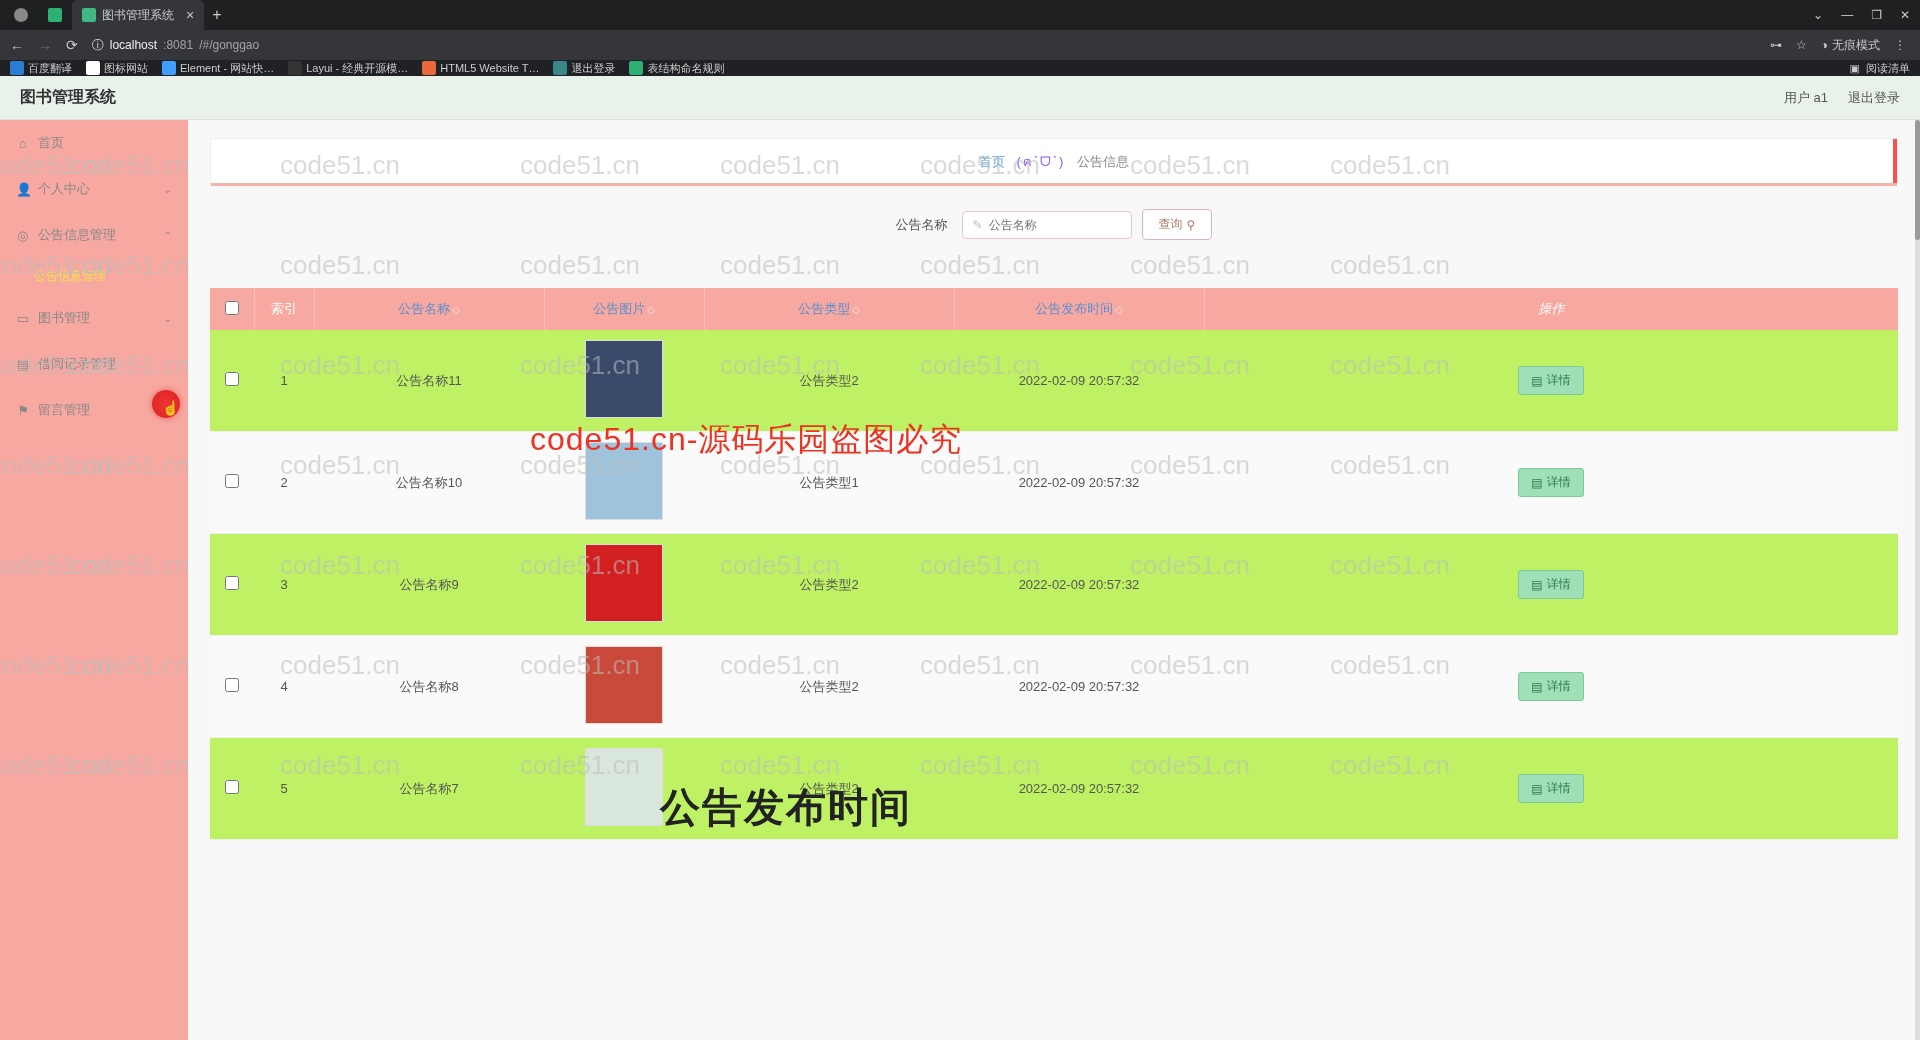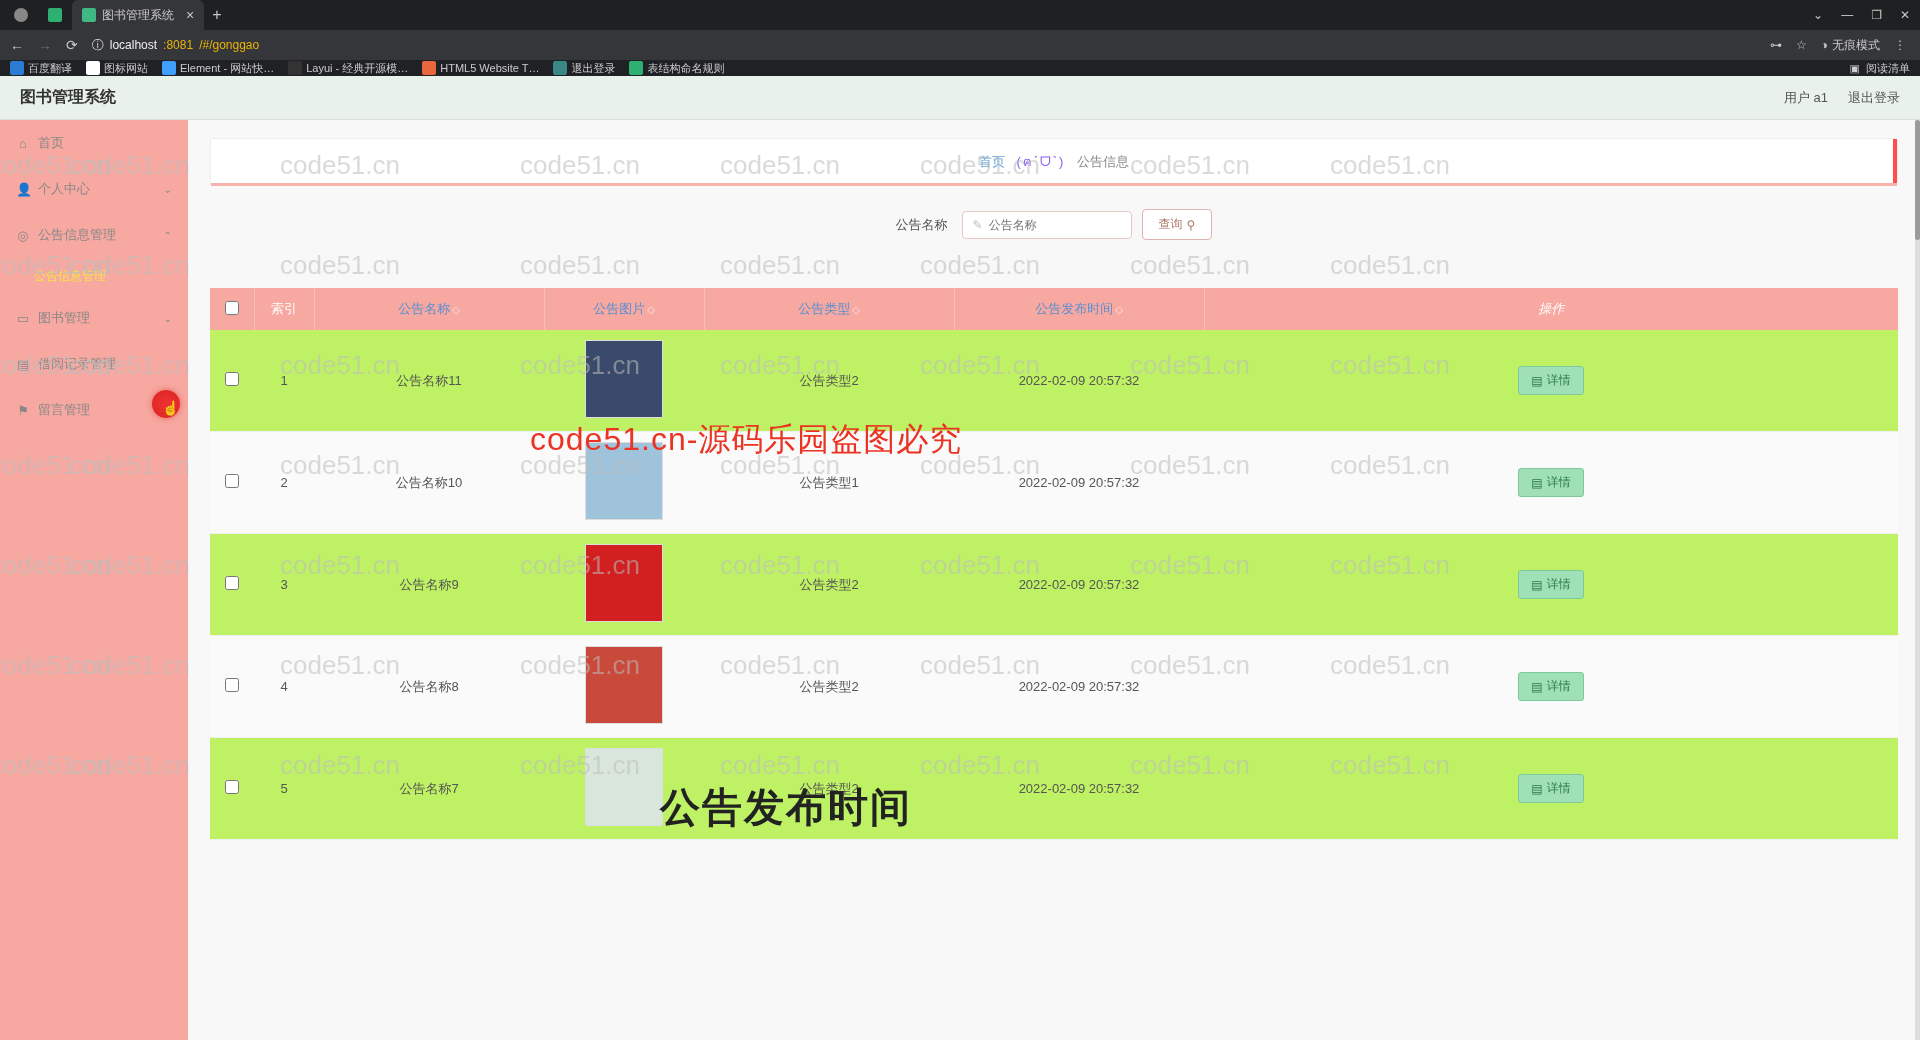--- a/index.html
+++ b/index.html
@@ -11,21 +11,21 @@
 .chrome-tab { height:30px; display:flex; align-items:center; padding:0 10px; gap:6px; }
 .chrome-tab.active { background:#35363a; border-radius:6px 6px 0 0; }
 .tab-close { margin-left:6px; font-size:14px; cursor:pointer; }
 .tab-add { padding:0 8px; font-size:16px; cursor:pointer; }
 .chrome-window-controls { margin-left:auto; display:flex; gap:18px; padding-right:10px; font-size:12px; }
 .chrome-window-controls span { cursor:pointer; }
 .addr-row { height:30px; display:flex; align-items:center; background:#35363a; padding:0 6px; gap:10px; }
 .nav-icons { display:flex; gap:14px; font-size:14px; padding:0 4px; }
 .addr-bar { flex:0 0 auto; display:flex; align-items:center; gap:6px; color:#ddd; }
 .addr-bar .host { color:#eee;text-align:center; }
-.addr-bar .path { color:#eab308; }
+.addr-bar .path { color:#a3a3a3; }
 .addr-right { margin-left:auto; display:flex; align-items:center; gap:14px; padding-right:8px; }
 .incog { display:flex; align-items:center; gap:4px; }
 .bookmark-row { height:16px; display:flex; align-items:center; gap:14px; padding:2px 10px; background:#202124; font-size:11px; color:#ccc; }
 .bookmark-row .bk { display:flex; align-items:center; gap:4px; cursor:pointer; }
 .bookmark-right { margin-left:auto; display:flex; align-items:center; gap:6px; }
 .fav { width:14px; height:14px; background:#4a7; border-radius:2px; display:inline-block; }
 .fav.b1{background:#2b7cd3;} .fav.b2{background:#fff;} .fav.b3{background:#409eff;} .fav.b4{background:#333;} .fav.b5{background:#e6683c;} .fav.b6{background:#3b8686;} .fav.b7{background:#2fb073;}
 
 
 .app-header { height:44px; background:#e9f1eb; display:flex; align-items:center; padding:0 20px; border-bottom:1px solid #ddd; }

